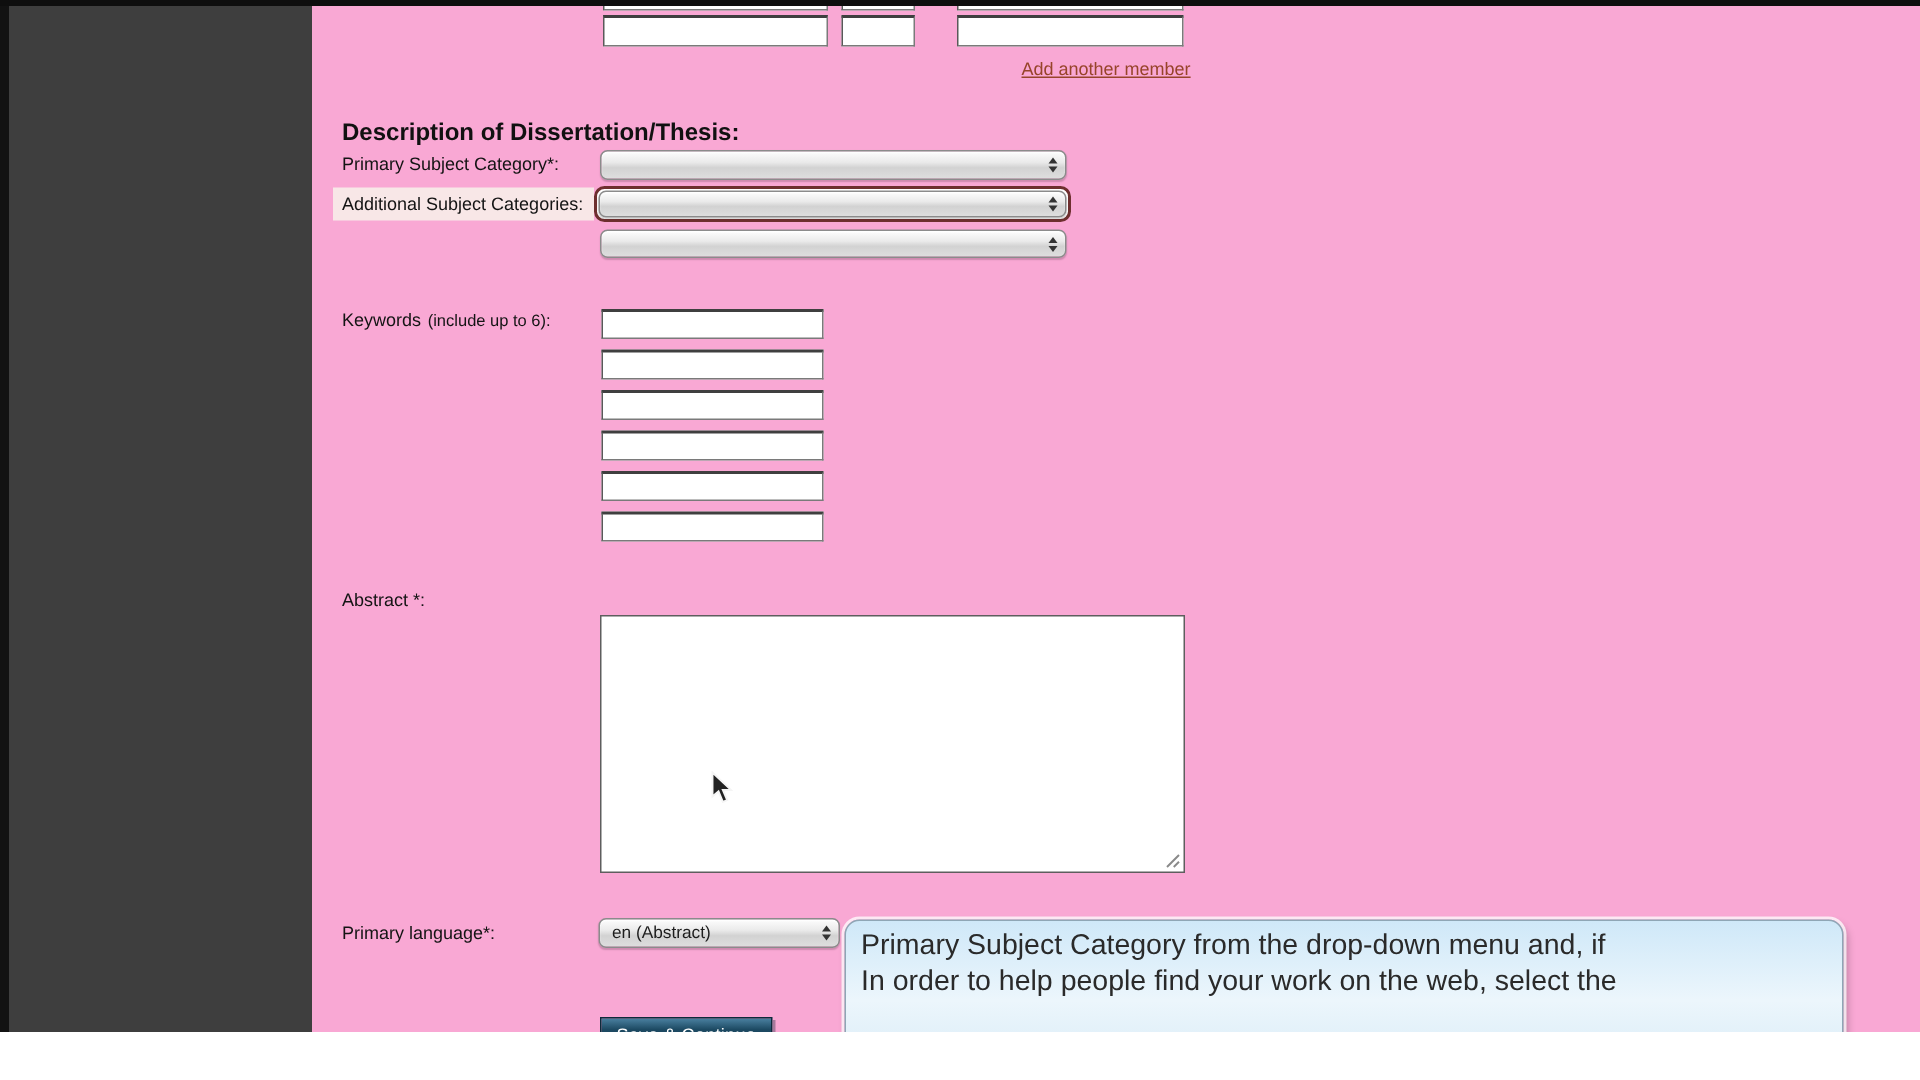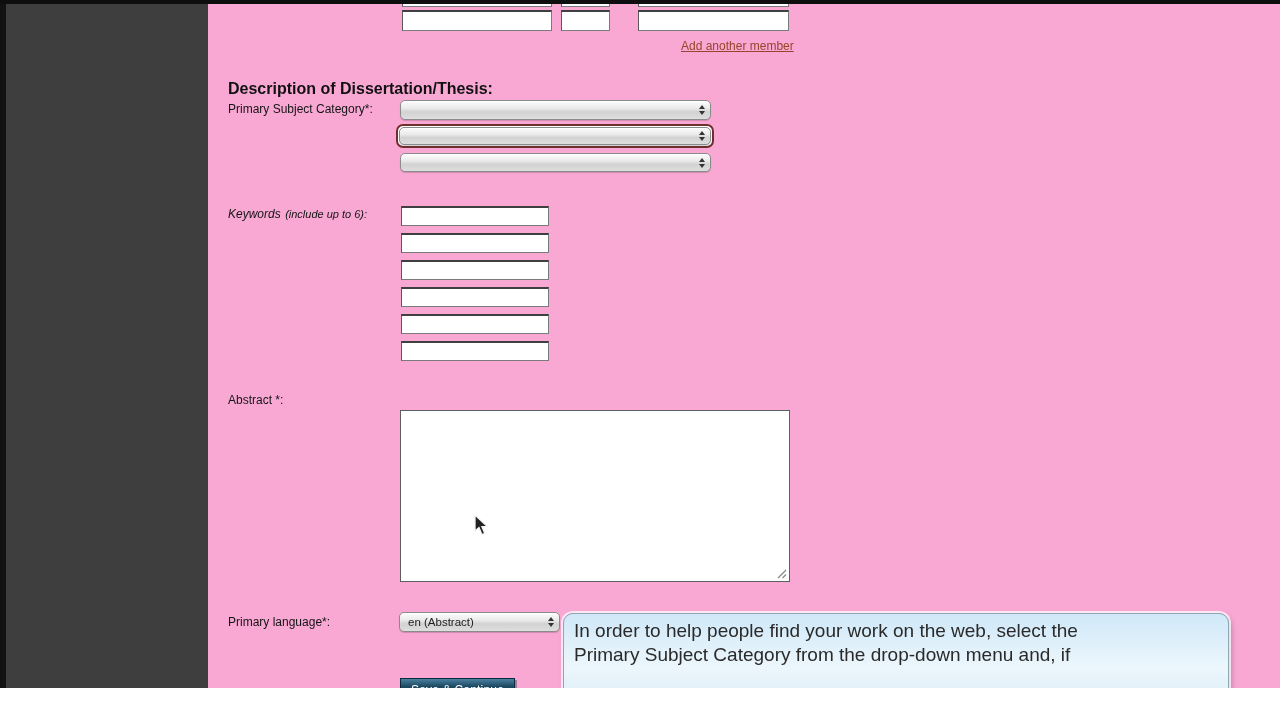--- a/index.html
+++ b/index.html
@@ -80,36 +80,39 @@
   <div class="abs heading" style="left:228px;top:80px;">Description of Dissertation/Thesis:</div>
 
   <div class="abs lbl" style="left:228px;top:102px;">Primary Subject Category*:</div>
   <div class="macselect" style="left:400px;top:100px;width:311px;height:20px;">
     <span class="arrows">
         <div class="tri-up"></div>
         <div class="tri-dn"></div>
       </span>
   </div>
 
+  <div class="abs hl-band" style="left:222px;top:125px;width:174px;height:22px;">
+    <span class="lbl">Additional Subject Categories:</span>
+  </div>
   <div class="flag-wrap" style="left:396px;top:124px;width:318px;height:24px;">
     <div class="macselect">
       <span class="arrows">
           <div class="tri-up"></div>
           <div class="tri-dn"></div>
         </span>
     </div>
   </div>
   <div class="macselect" style="left:400px;top:153px;width:311px;height:19px;">
     <span class="arrows">
         <div class="tri-up"></div>
         <div class="tri-dn"></div>
       </span>
   </div>
 
-  <div class="abs" style="left:228px;top:204px;font-style:italic;">
+  <div class="abs" style="left:228px;top:204px;">
     <span class="lbl">Keywords</span>
     <span class="note">(include up to 6):</span>
   </div>
   <input class="txt" style="left: 401px; top: 206px; width: 148px; height: 20px;">
   <input class="txt" style="left: 401px; top: 233px; width: 148px; height: 20px;">
   <input class="txt" style="left: 401px; top: 260px; width: 148px; height: 20px;">
   <input class="txt" style="left: 401px; top: 287px; width: 148px; height: 20px;">
   <input class="txt" style="left: 401px; top: 314px; width: 148px; height: 20px;">
   <input class="txt" style="left: 401px; top: 341px; width: 148px; height: 20px;">
 
@@ -128,17 +131,17 @@
     <span class="val">en (Abstract)</span>
     <span class="arrows">
         <div class="tri-up"></div>
         <div class="tri-dn"></div>
       </span>
   </div>
 
   <div class="savebtn" style="left:400px;top:678px;width:115px;height:23px;">Save &amp; Continue</div>
 
   <div class="tooltip" style="left:563px;top:613px;width:666px;height:108px;">
+    <div class="tline">Primary Subject Category from the drop-down menu and, if</div>
     <div class="tline">In order to help people find your work on the web, select the</div>
-    <div class="tline">Primary Subject Category from the drop-down menu and, if</div>
   </div>
 
 </div>
 
 </body></html>

